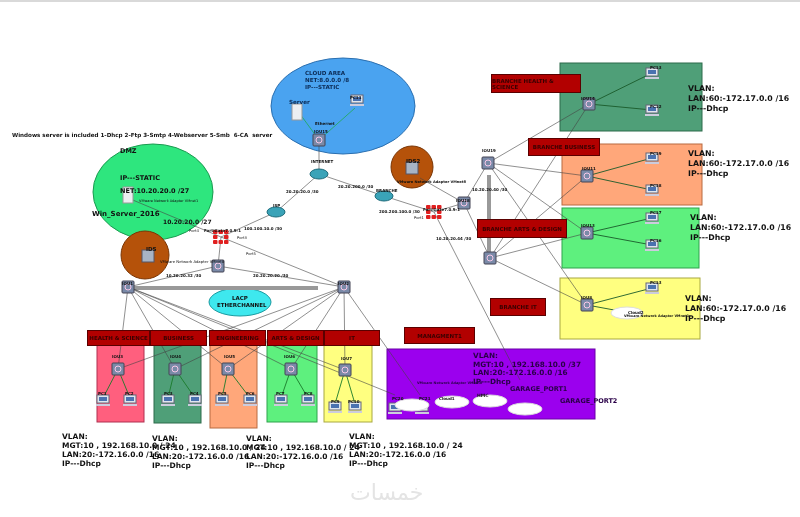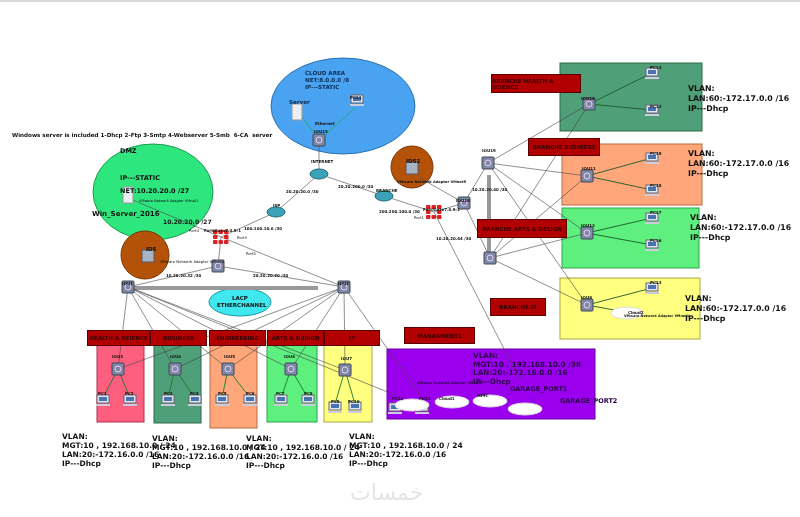--- a/index.html
+++ b/index.html
@@ -394,21 +394,21 @@
 </div>
 <div class="vlan" style="left:349px;top:432px;">
   <div>VLAN:</div>
   <div>MGT:10 , 192.168.10.0 / 24</div>
   <div>LAN:20:-172.16.0.0  /16</div>
   <div>IP---Dhcp</div>
 </div>
 
 <div class="vlan" style="left:473px;top:352px;color:#2a0048;font-size:7.3px;line-height:8.5px;">
   <div>VLAN:</div>
-  <div>MGT:10 , 192.168.10.0 /38</div>
+  <div>MGT:10 , 192.168.10.0 /37</div>
   <div>LAN:20:-172.16.0.0  /16</div>
   <div>IP---Dhcp</div>
 </div>
 <div class="lbl" style="left:417px;top:381px;font-size:3.4px;color:#2a0048;font-weight:bold;">VMware Network Adapter VMnet8</div>
 <div class="lbl" style="left:392px;top:396px;font-size:4px;font-weight:bold;">PC20</div>
 <div class="lbl" style="left:419px;top:396px;font-size:4px;font-weight:bold;">PC21</div>
 <div class="lbl" style="left:439px;top:396px;font-size:4px;font-weight:bold;">Cloud1</div>
 <div class="lbl" style="left:477px;top:393px;font-size:4.5px;font-weight:bold;">HMC</div>
 <div class="lbl" style="left:510px;top:385px;font-size:6.5px;font-weight:bold;color:#2a0048;">GARAGE_PORT1</div>
 <div class="lbl" style="left:560px;top:397px;font-size:6.5px;font-weight:bold;color:#2a0048;">GARAGE_PORT2</div>

